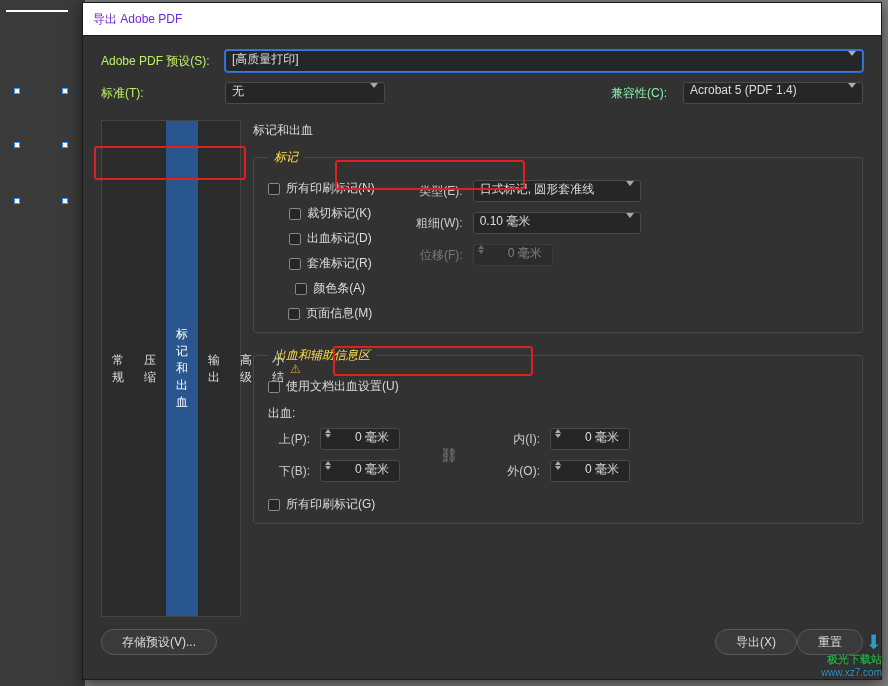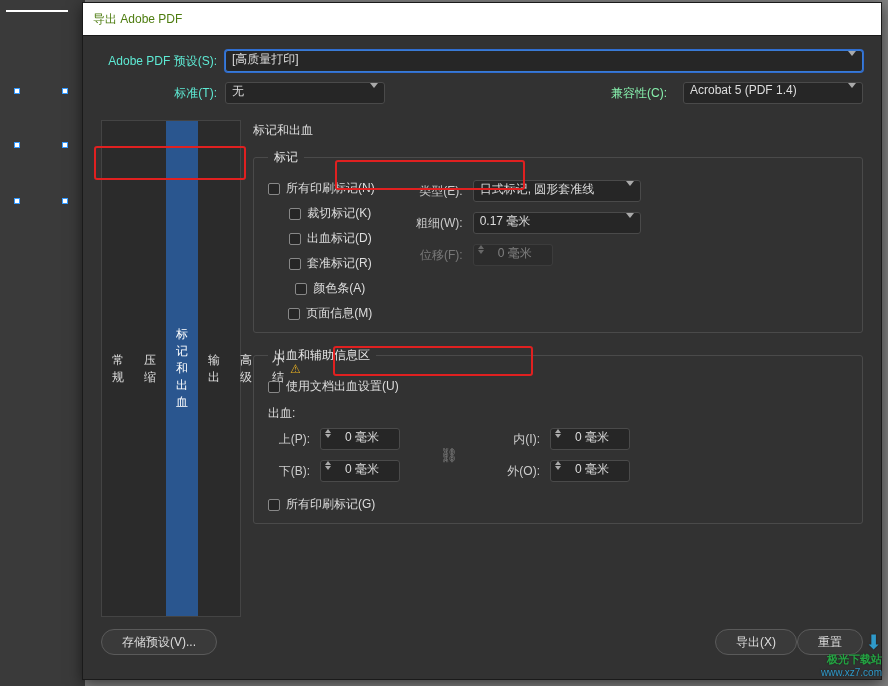--- a/index.html
+++ b/index.html
@@ -30,30 +30,30 @@
 
 .dialog {
   position:absolute; left:82px; top:2px;
   width:800px; height:678px;
   background:#323232;
   border:1px solid #1a1a1a;
   box-shadow:0 4px 14px rgba(0,0,0,.55);
   display:flex; flex-direction:column;
 }
 .titlebar {
-  height:30px; background:#fff; color:#4d7c0f;
+  height:30px; background:#fff; color:#6d28d9;
   display:flex; align-items:center; padding:16px 10px;
   border-bottom:1px solid #1a1a1a;
   font-size:12px;
 }
 .titlebar .spacer { flex:1; }
 
 .topform { padding:14px 18px 6px 18px; }
 .toprow { display:flex; align-items:center; margin-bottom:10px; }
-.toprow .lbl { width:116px; text-align:right; margin-right:8px; color:#5eead4; }
+.toprow .lbl { width:116px; text-align:left; margin-right:8px; color:#bef264; }
 .toprow .control { flex:1; display:flex; align-items:center; gap:10px; }
 .select, .combo, .numbox {
   background:#262626; border:1px solid #4a4a4a; border-radius:3px;
   color:#ddd; height:22px; display:flex; align-items:flex-start;
   padding:0 6px; position:relative; font-size:12px;
   cursor:pointer;
 }
 .select.full, .combo.full { width:100%; }
 .chev {
   margin-left:auto; width:0; height:0;
@@ -76,41 +76,41 @@
 .sidebar-item.selected { background:#2a568f; color:#fff; }
 .warn { margin-left:auto; color:#e8b020; font-size:12px; }
 
 .content { flex:1; display:flex; flex-direction:column; color:#ccc; }
 .content h3 { font-size:12px; font-weight:normal; color:#ddd; margin:2px 0 10px; }
 
 fieldset {
   border:1px solid #4a4a4a; border-radius:3px;
   padding:14px 14px 10px 14px; margin-bottom:14px;
 }
-legend { padding:0 6px; color:#e5e5e5; font-size:12px; }
+legend { padding:0 6px; color:#fde047; font-size:12px;font-style:italic; }
 
 .marks-row { display:flex; gap:28px; }
 .marks-left { display:flex; flex-direction:column; gap:8px; }
 .marks-right { display:flex; flex-direction:column; gap:10px; flex:1; padding-top:0; }
 
 .chk { display:flex; align-items:center; gap:6px; cursor:pointer; color:#ddd; }
 .chk .box {
   width:12px; height:12px; border:1px solid #888; background:#262626; border-radius:2px;
   display:inline-block;
 }
 .chk.indent { margin-left:18px;justify-content:center; }
 
 .form-line { display:flex; align-items:center; gap:6px; }
 .form-line .flab { width:60px; text-align:right; margin-right:4px; }
 .form-line.dim { opacity:.45; }
 
 .combo.md { width:168px; }
 .combo.sm { width:168px; }
 .numbox {
-  width:80px; padding:0 4px; gap:10px;
+  width:80px; padding:0 4px; gap:20px;
 }
 .num-spin {
   display:flex; flex-direction:column; margin-right:4px; gap:1px;
 }
 .spin-up,.spin-down {
   width:0;height:0;border-left:3px solid transparent;border-right:3px solid transparent;
 }
 .spin-up { border-bottom:4px solid #aaa;}
 .spin-down { border-top:4px solid #aaa;}
 
@@ -256,21 +256,21 @@
             <div class="form-line">
               <span class="flab">类型(E):</span>
               <div class="combo md">
                 <span>日式标记, 圆形套准线</span>
                 <span class="chev"></span>
               </div>
             </div>
             <div class="form-line">
               <span class="flab">粗细(W):</span>
               <div class="combo sm">
-                <span>0.17 毫米</span>
+                <span>0.10 毫米</span>
                 <span class="chev"></span>
               </div>
             </div>
             <div class="form-line dim">
               <span class="flab">位移(F):</span>
               <div class="numbox">
                 <span class="num-spin">
                     <span class="spin-up"></span>
                     <span class="spin-down"></span>
                   </span>

